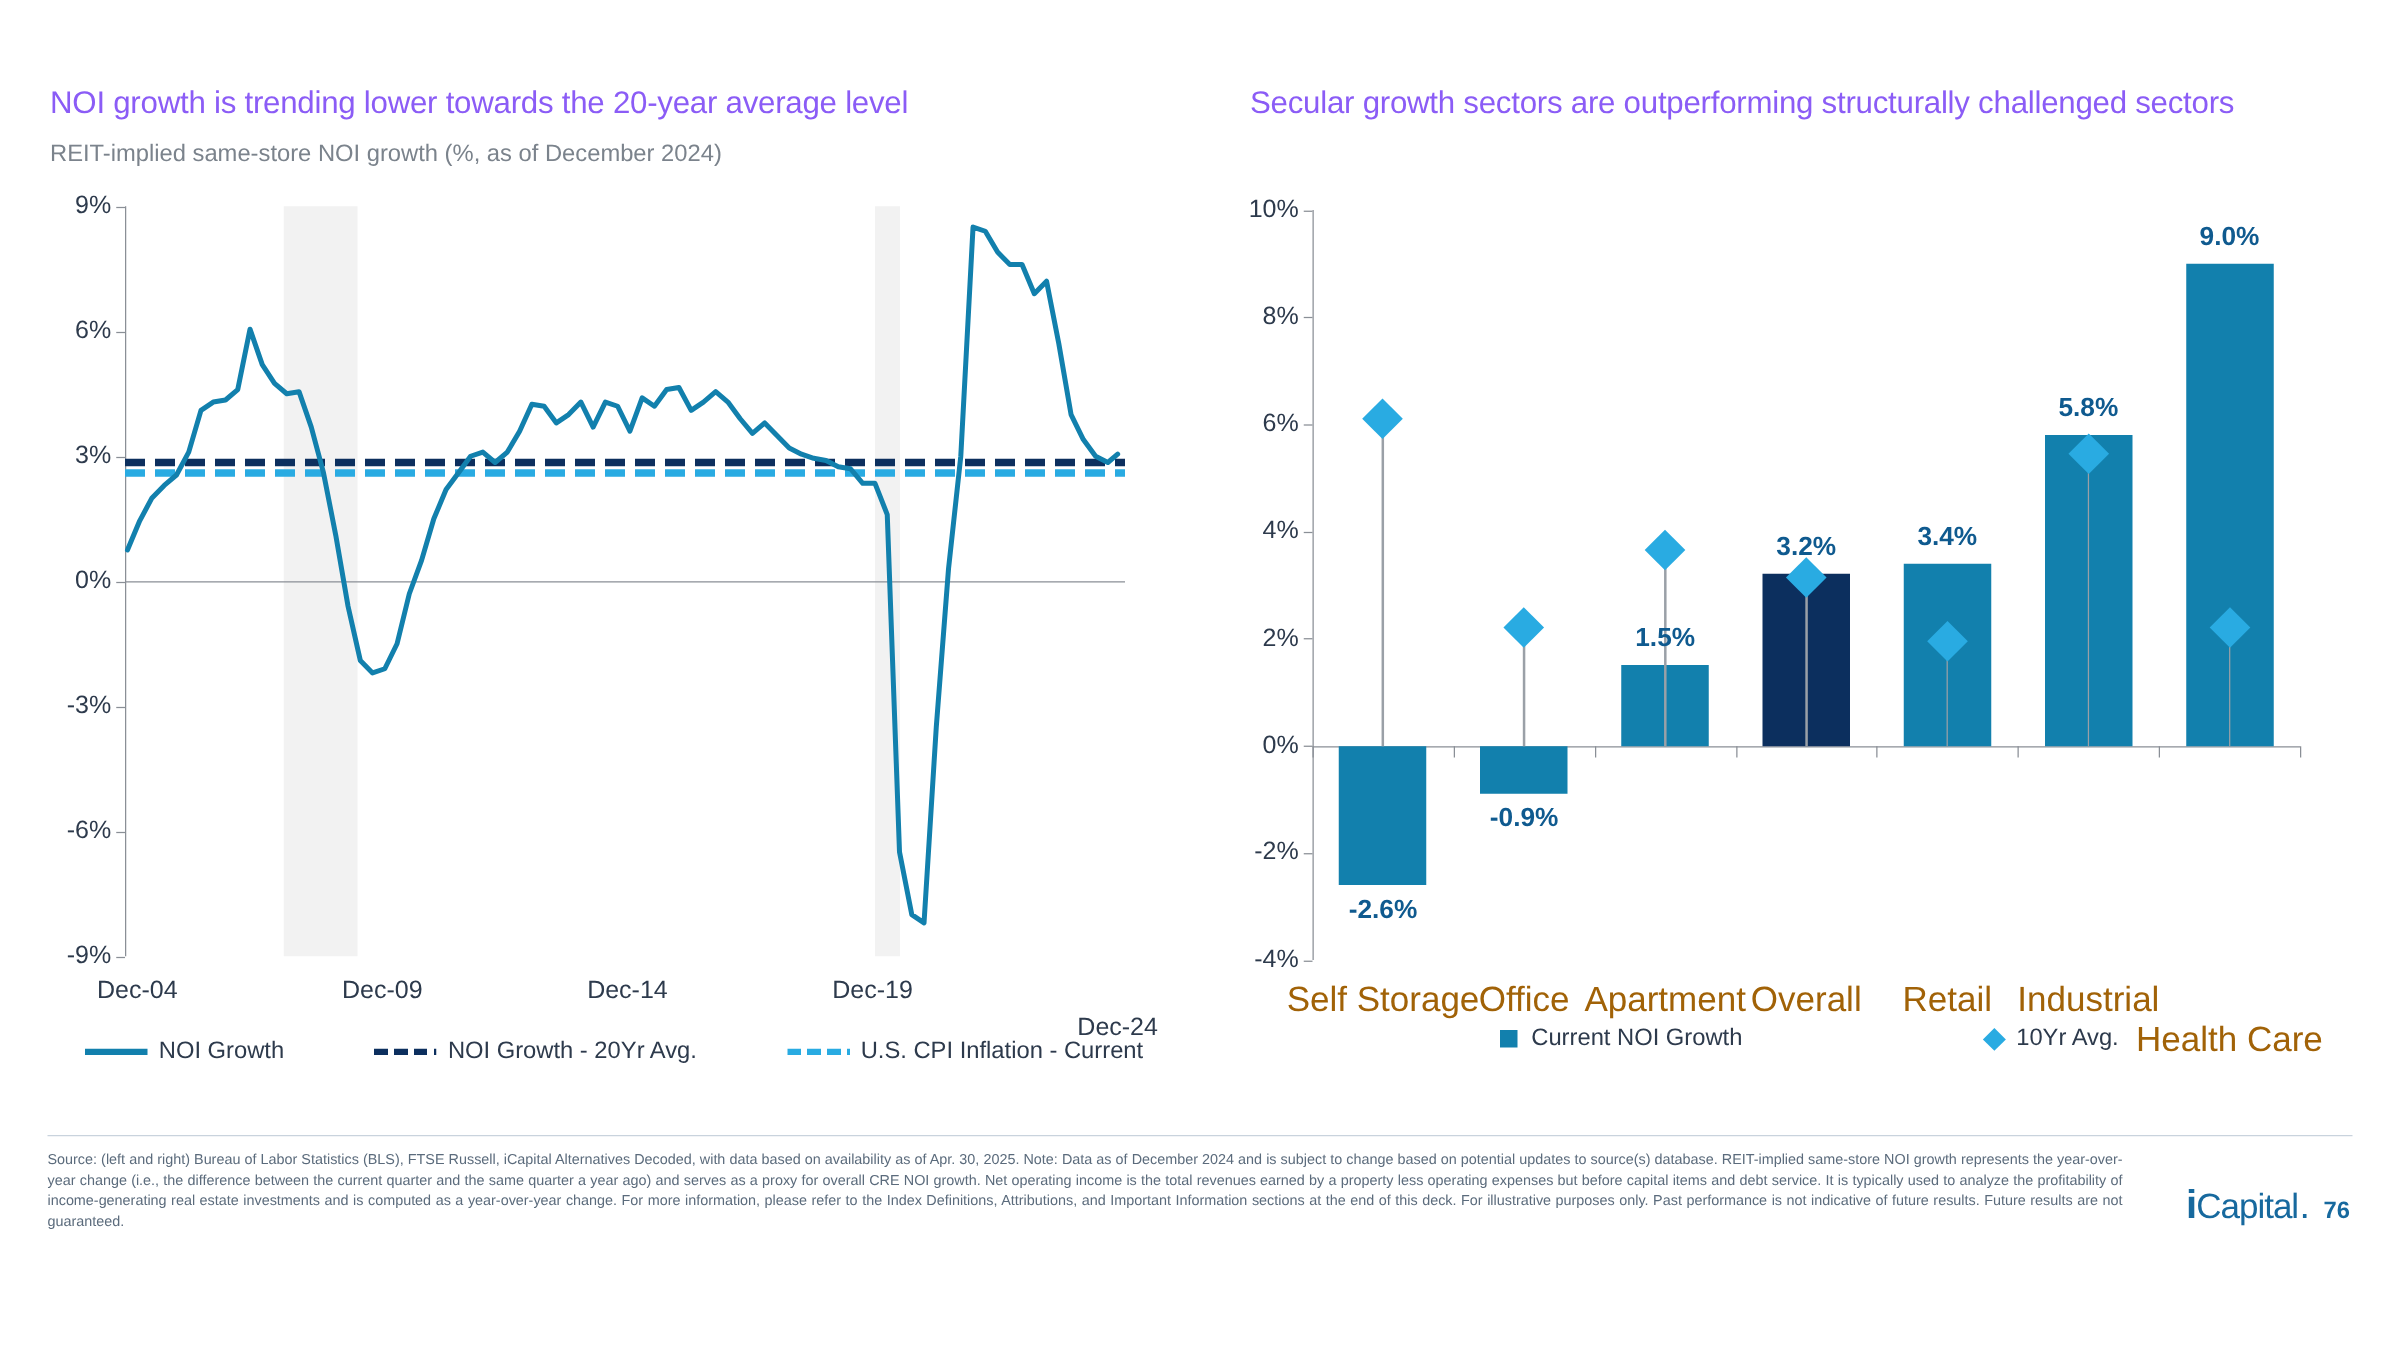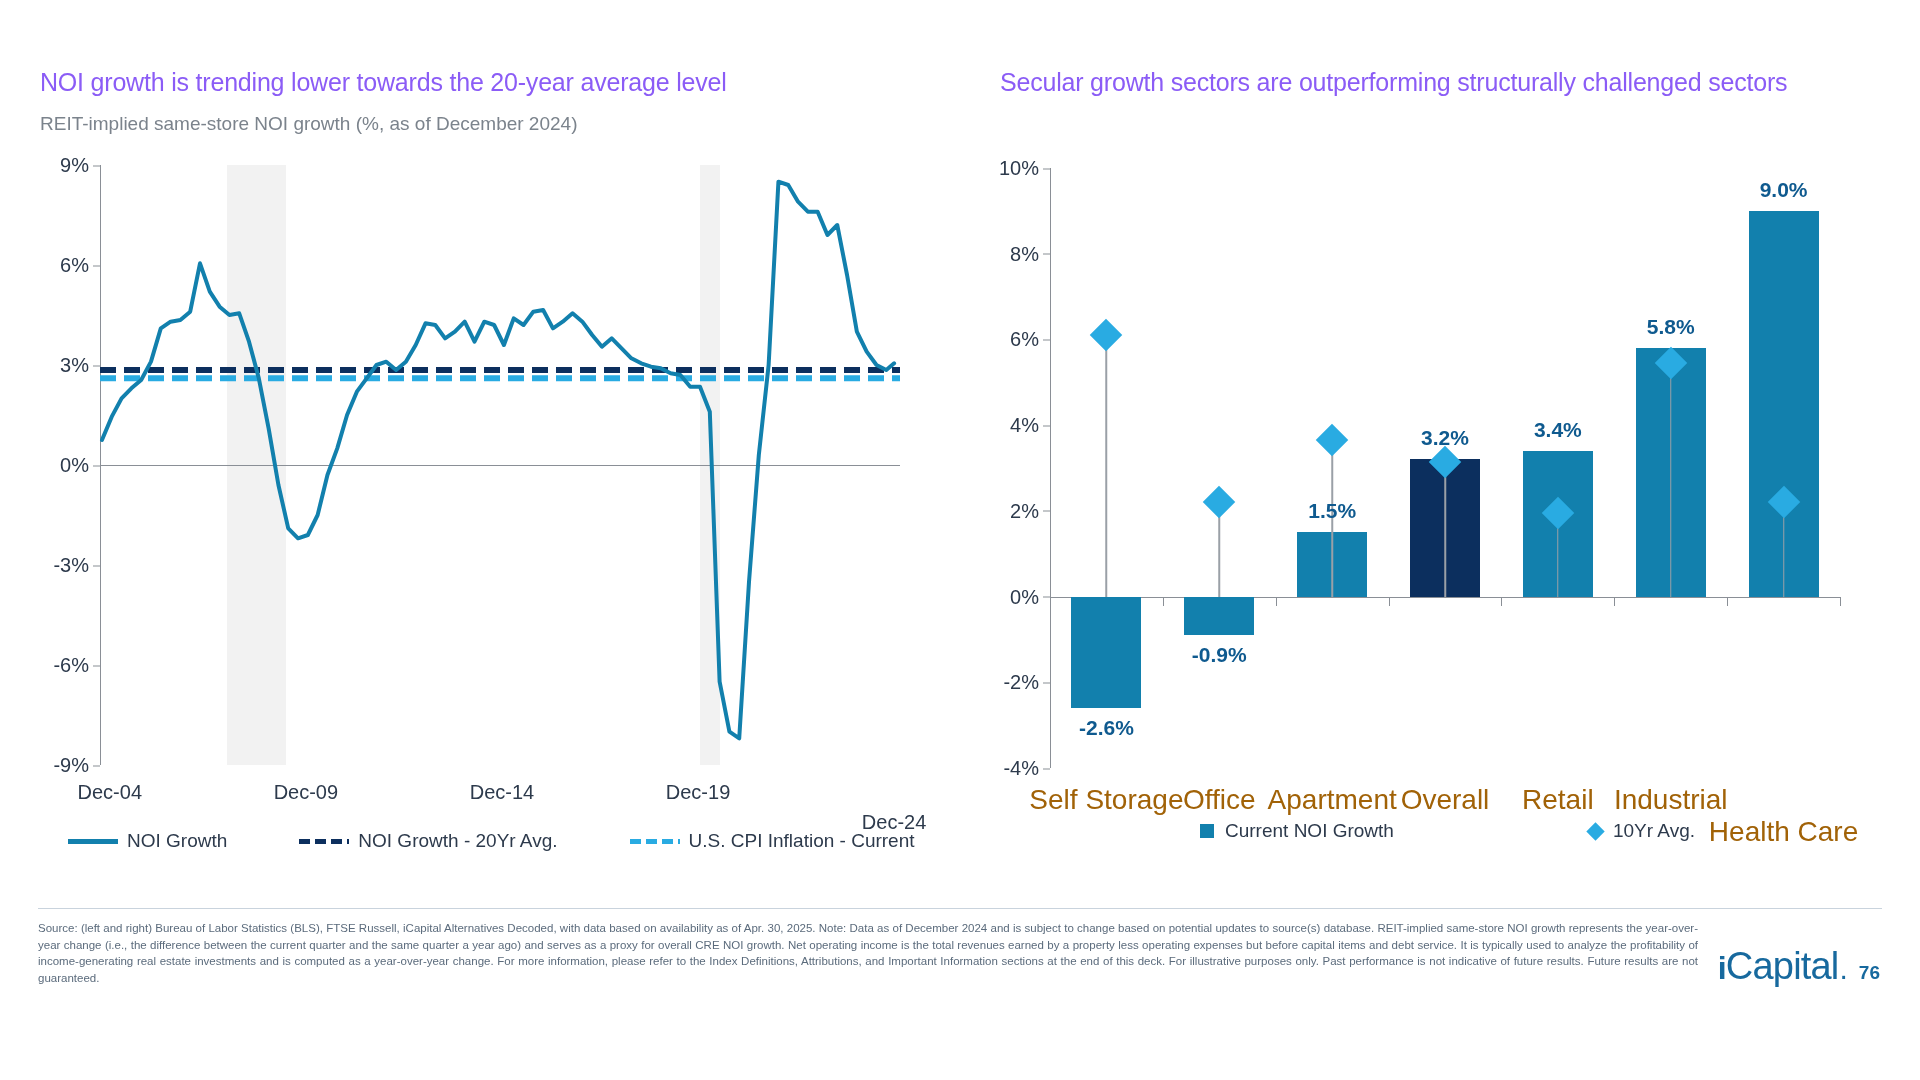--- a/index.html
+++ b/index.html
@@ -215,21 +215,21 @@
     display: flex;
     align-items: baseline;
   }
   .brand-mark {
     font-size: 32px;
     font-weight: bold;
     color: #17699e;
     letter-spacing: -0.8px;
     font-family: "Liberation Sans", sans-serif;
   }
-  .brand-mark .lower { font-weight: normal; font-size: 38px; }
+  .brand-mark .lower { font-weight: normal; font-size: 28px; }
   .brand-dot {
     font-size: 30px;
     color: #17699e;
     margin-left: 1px;
   }
   .page-num {
     margin-left: 11px;
     font-size: 19px;
     font-weight: bold;
     color: #17699e;

